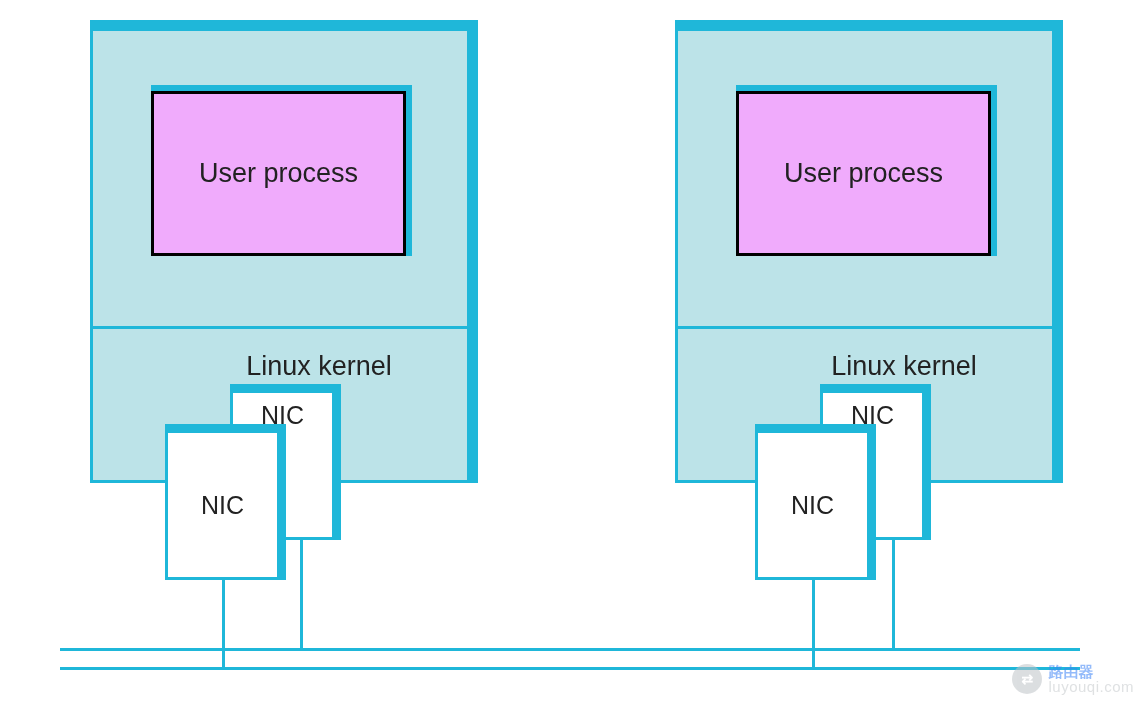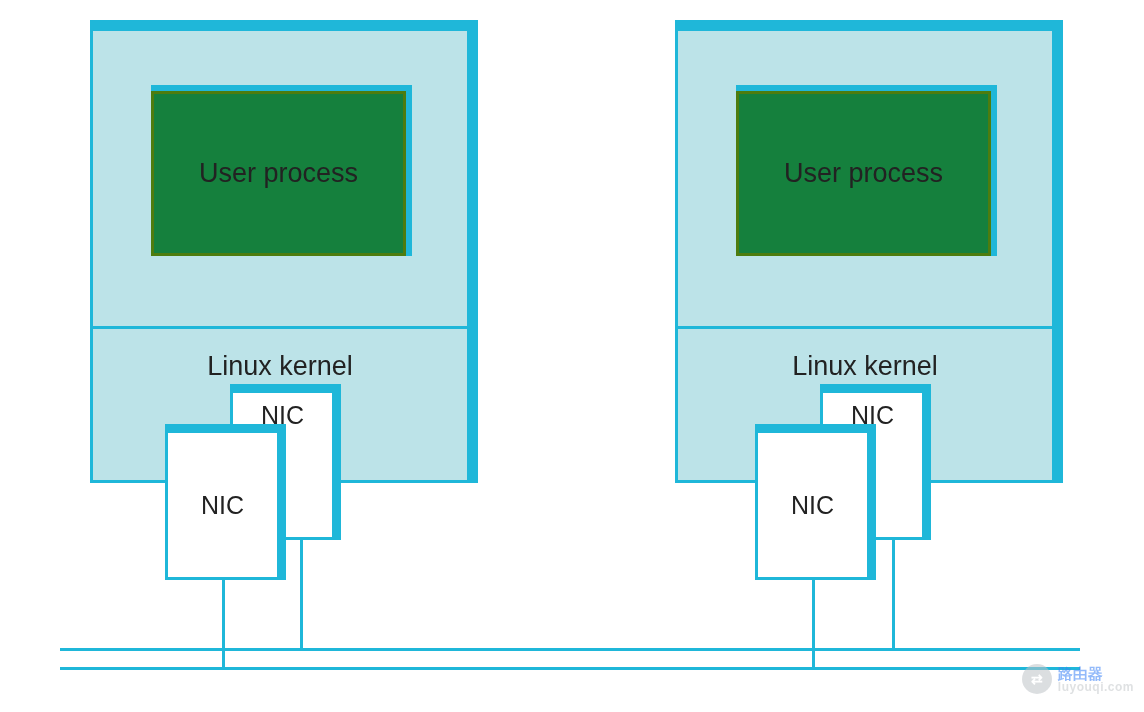--- a/index.html
+++ b/index.html
@@ -23,22 +23,22 @@
   }
   .host-left { left: 90px; top: 28px; }
   .host-right { left: 675px; top: 28px; }
 
   .user-process {
     position: absolute;
     left: 58px;
     top: 60px;
     width: 255px;
     height: 165px;
-    background: #15803d;
-    border: 3px solid #4d7c0f;
+    background: #f0abfc;
+    border: 3px solid #000000;
     box-shadow: 6px 0 0 0 #1fb7d9, 6px -6px 0 0 #1fb7d9, 0 -6px 0 0 #1fb7d9;
     box-sizing: border-box;
     display: flex;
     align-items: center;
     justify-content: center;
     font-size: 27px;
     color: #222;
   }
 
   .kernel-divider {
@@ -50,20 +50,21 @@
   }
 
   .kernel-label {
     position: absolute;
     left: 0;
     top: 320px;
     width: 100%;
     text-align: center;
     font-size: 27px;
     color: #222;
+    padding-left: 39px;
   }
 
   .nic-back {
     position: absolute;
     width: 105px;
     height: 150px;
     background: #ffffff;
     border: 3px solid #1fb7d9;
     box-shadow: 6px 0 0 0 #1fb7d9, 6px -6px 0 0 #1fb7d9, 0 -6px 0 0 #1fb7d9;
     box-sizing: border-box;
@@ -141,21 +142,21 @@
     color:#fff;
     font-size:14px;
     font-weight:bold;
   }
   .watermark-text {
     display:flex;
     flex-direction:column;
     line-height:1;
   }
   .watermark-text .wm1 { color:#3b82f6; font-size:15px; font-weight:bold; }
-  .watermark-text .wm2 { color:#c5c9cc; font-size:12px; letter-spacing:0.5px;font-weight:bold; }
+  .watermark-text .wm2 { color:#c5c9cc; font-size:15px; letter-spacing:0.5px; }
 </style>
 </head>
 <body>
 
 <div class="host host-left">
   <div class="user-process">
     <span>User process</span>
   </div>
   <div class="kernel-divider"></div>
   <div class="kernel-label">Linux kernel</div>

